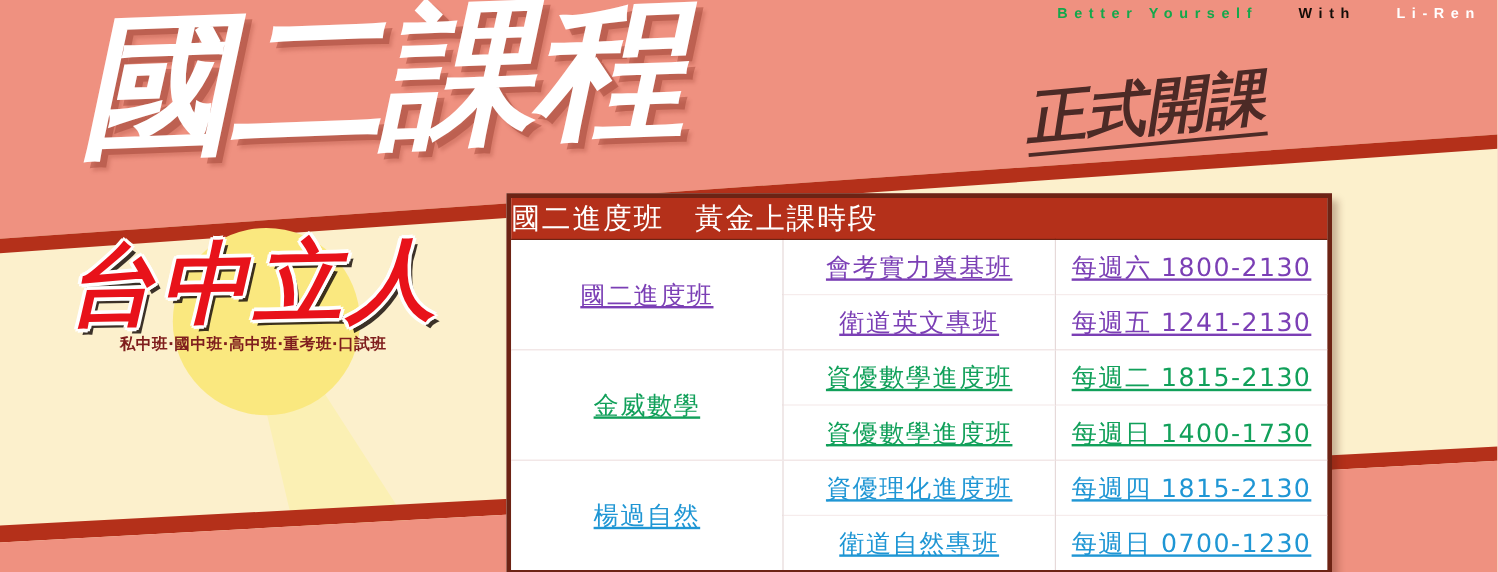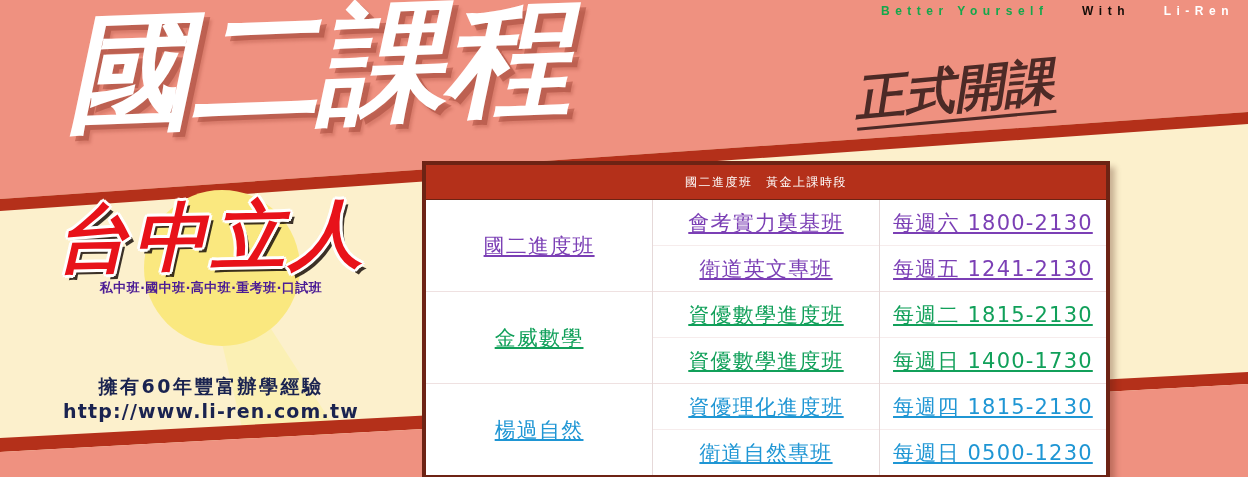--- a/index.html
+++ b/index.html
@@ -108,21 +108,21 @@
     color:#130b06;
     letter-spacing:4px;
     margin-top:-6px;
     text-shadow:-1.5px -1.5px 0 #fff,1.5px -1.5px 0 #fff,-1.5px 1.5px 0 #fff,1.5px 1.5px 0 #fff,2px 2px 0 #fff;
   }
   #logo-tags{
     font-family:"DejaVu Sans","Liberation Sans",sans-serif;
     font-weight:bold;
     font-size:13px;
     line-height:17px;
-    color:#4c1d95;
+    color:#7f1d1d;
     letter-spacing:0.5px;
     margin-top:3px;
     white-space:nowrap;
   }
   #exp-block{
     position:absolute;
     left:26px;
     top:374px;
     width:370px;
     z-index:6;
@@ -161,25 +161,25 @@
   #schedule table{
     border-collapse:collapse;
     width:100%;
     table-layout:fixed;
   }
   #schedule th.hdr{
     background:#b4301a;
     color:#ffffff;
     font-family:"DejaVu Sans","Liberation Sans",sans-serif;
     font-weight:normal;
-    font-size:12px;
+    font-size:24px;
     letter-spacing:1.5px;
     height:34px;
     padding:0;
-    text-align:center;
+    text-align:left;
     border-bottom:1px solid #6d2314;
   }
   #schedule td{
     font-family:"DejaVu Sans","Liberation Sans",sans-serif;
     font-size:21px;
     letter-spacing:1.2px;
     text-align:center;
     height:45px;
     padding:0 4px;
     vertical-align:middle;
@@ -236,24 +236,20 @@
   </div>
 
   <div id="headline">國二課程</div>
   <div id="subhead">正式開課</div>
 
   <div id="logo-block">
     <div id="logo-main">台中立人</div>
     <div id="logo-tags">私中班‧國中班‧高中班‧重考班‧口試班</div>
   </div>
 
-  <div id="exp-block">
-    <div id="exp-line">擁有60年豐富辦學經驗</div>
-    <div id="exp-url">http://www.li-ren.com.tw</div>
-  </div>
 
   <div id="schedule">
     <table>
       <thead>
         <tr>
           <th class="hdr" colspan="3">國二進度班　黃金上課時段</th>
         </tr>
       </thead>
       <tbody>
 
@@ -277,20 +273,20 @@
           <td class="timeslot c-green">每週日 1400-1730</td>
         </tr>
 
         <tr class="grp-start">
           <td class="subject c-blue" rowspan="2">楊過自然</td>
           <td class="course c-blue">資優理化進度班</td>
           <td class="timeslot c-blue">每週四 1815-2130</td>
         </tr>
         <tr class="inner">
           <td class="course c-blue">衛道自然專班</td>
-          <td class="timeslot c-blue">每週日 0500-1230</td>
+          <td class="timeslot c-blue">每週日 0700-1230</td>
         </tr>
 
       </tbody>
     </table>
   </div>
 
 </div>
 
 </body></html>

